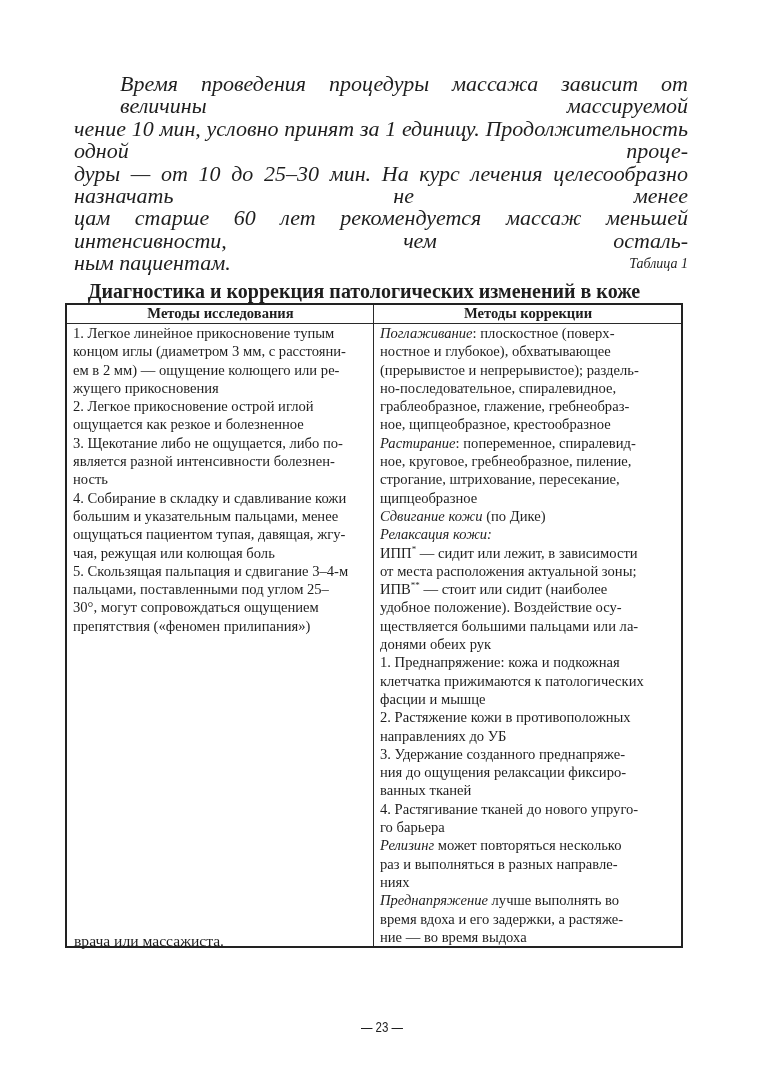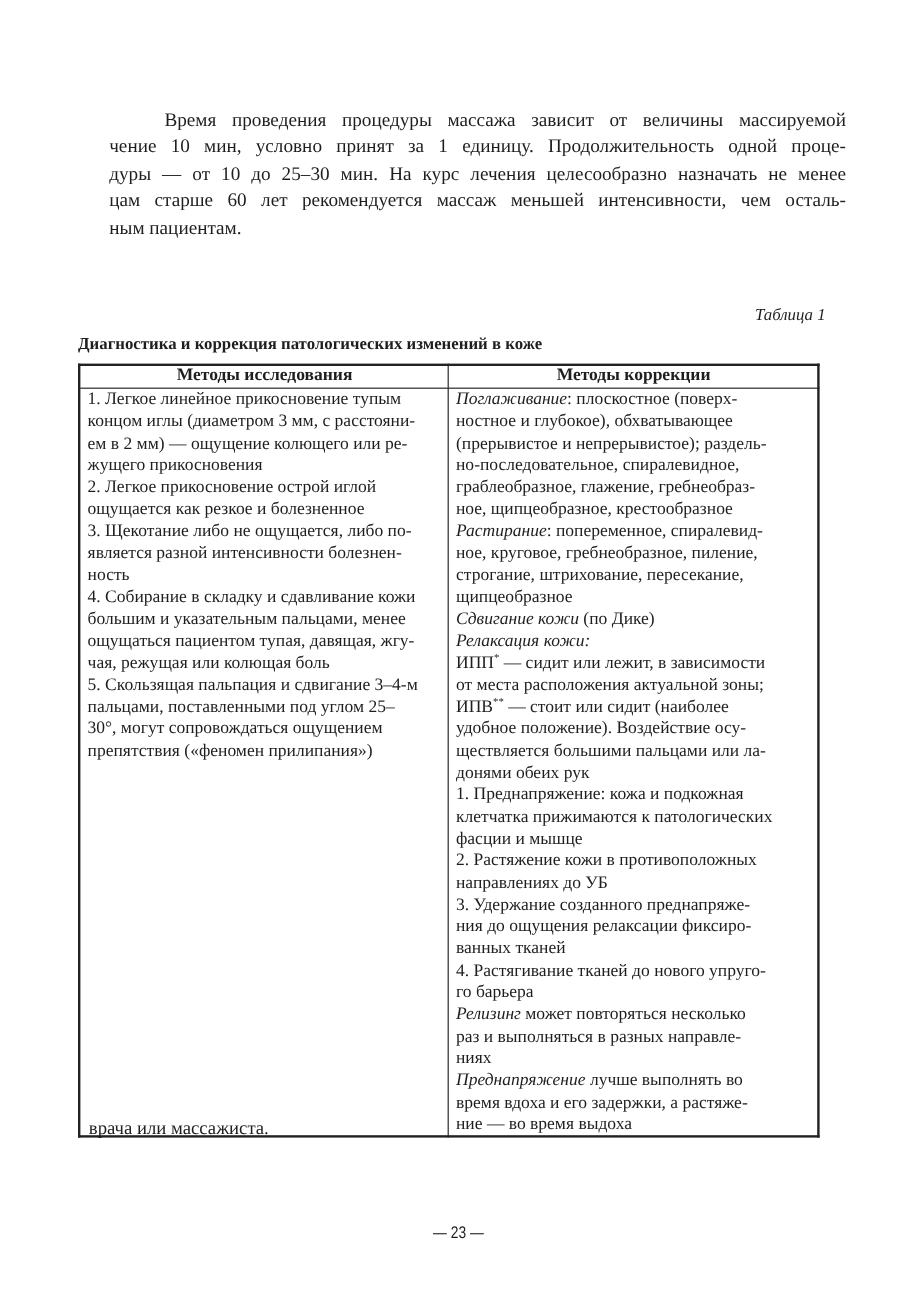--- a/index.html
+++ b/index.html
@@ -4,37 +4,37 @@
   <style>
     html, body { margin: 0; padding: 0; background: #ffffff; }
     body {
       width: 764px; height: 1080px; position: relative; overflow: hidden;
       font-family: "Liberation Serif", "DejaVu Serif", serif;
       color: #1e1e1e;
     }
     .page { position: absolute; left: 0; top: 0; width: 764px; height: 1080px; }
     .para {
       position: absolute; left: 74px; top: 73px; width: 614px;
-      font-size: 16px; line-height: 22.4px; text-align: justify;
-      text-indent: 46px; margin: 17px;
+      font-size: 22px; line-height: 22.4px; text-align: justify;
+      text-indent: 46px; margin: 0; font-style: italic;
     }
     .para .ln { display: block; text-align: justify; text-align-last: justify; text-indent: 0; }
     .para .ln.first { padding-left: 46px; }
     .para .ln.last { text-align-last: left; }
     .section-title {
       position: absolute; left: 74px; top: 231px; width: 614px;
       text-align: center; font-weight: bold; font-size: 17.2px; margin: 0;
     }
     .table-label {
       position: absolute; right: 76px; top: 256px;
       font-style: italic; font-size: 14px;
     }
     .table-caption {
       position: absolute; left: 65px; top: 280px; width: 598px;
-      text-align: left; font-weight: bold; font-size: 14px;
+      text-align: center; font-weight: bold; font-size: 20px;
     }
     table.main {
       position: absolute; left: 65px; top: 303px; width: 618px;
       border-collapse: collapse; font-size: 14.6px; line-height: 18.3px;
     }
     table.main th, table.main td {
       border: 1.5px solid #2a2a2a; vertical-align: top; padding: 0 5px 0 6px;
     }
     table.main { border: 2px solid #222; }
     table.main th { font-weight: bold; text-align: center; height: 18px; line-height: 17px; }

